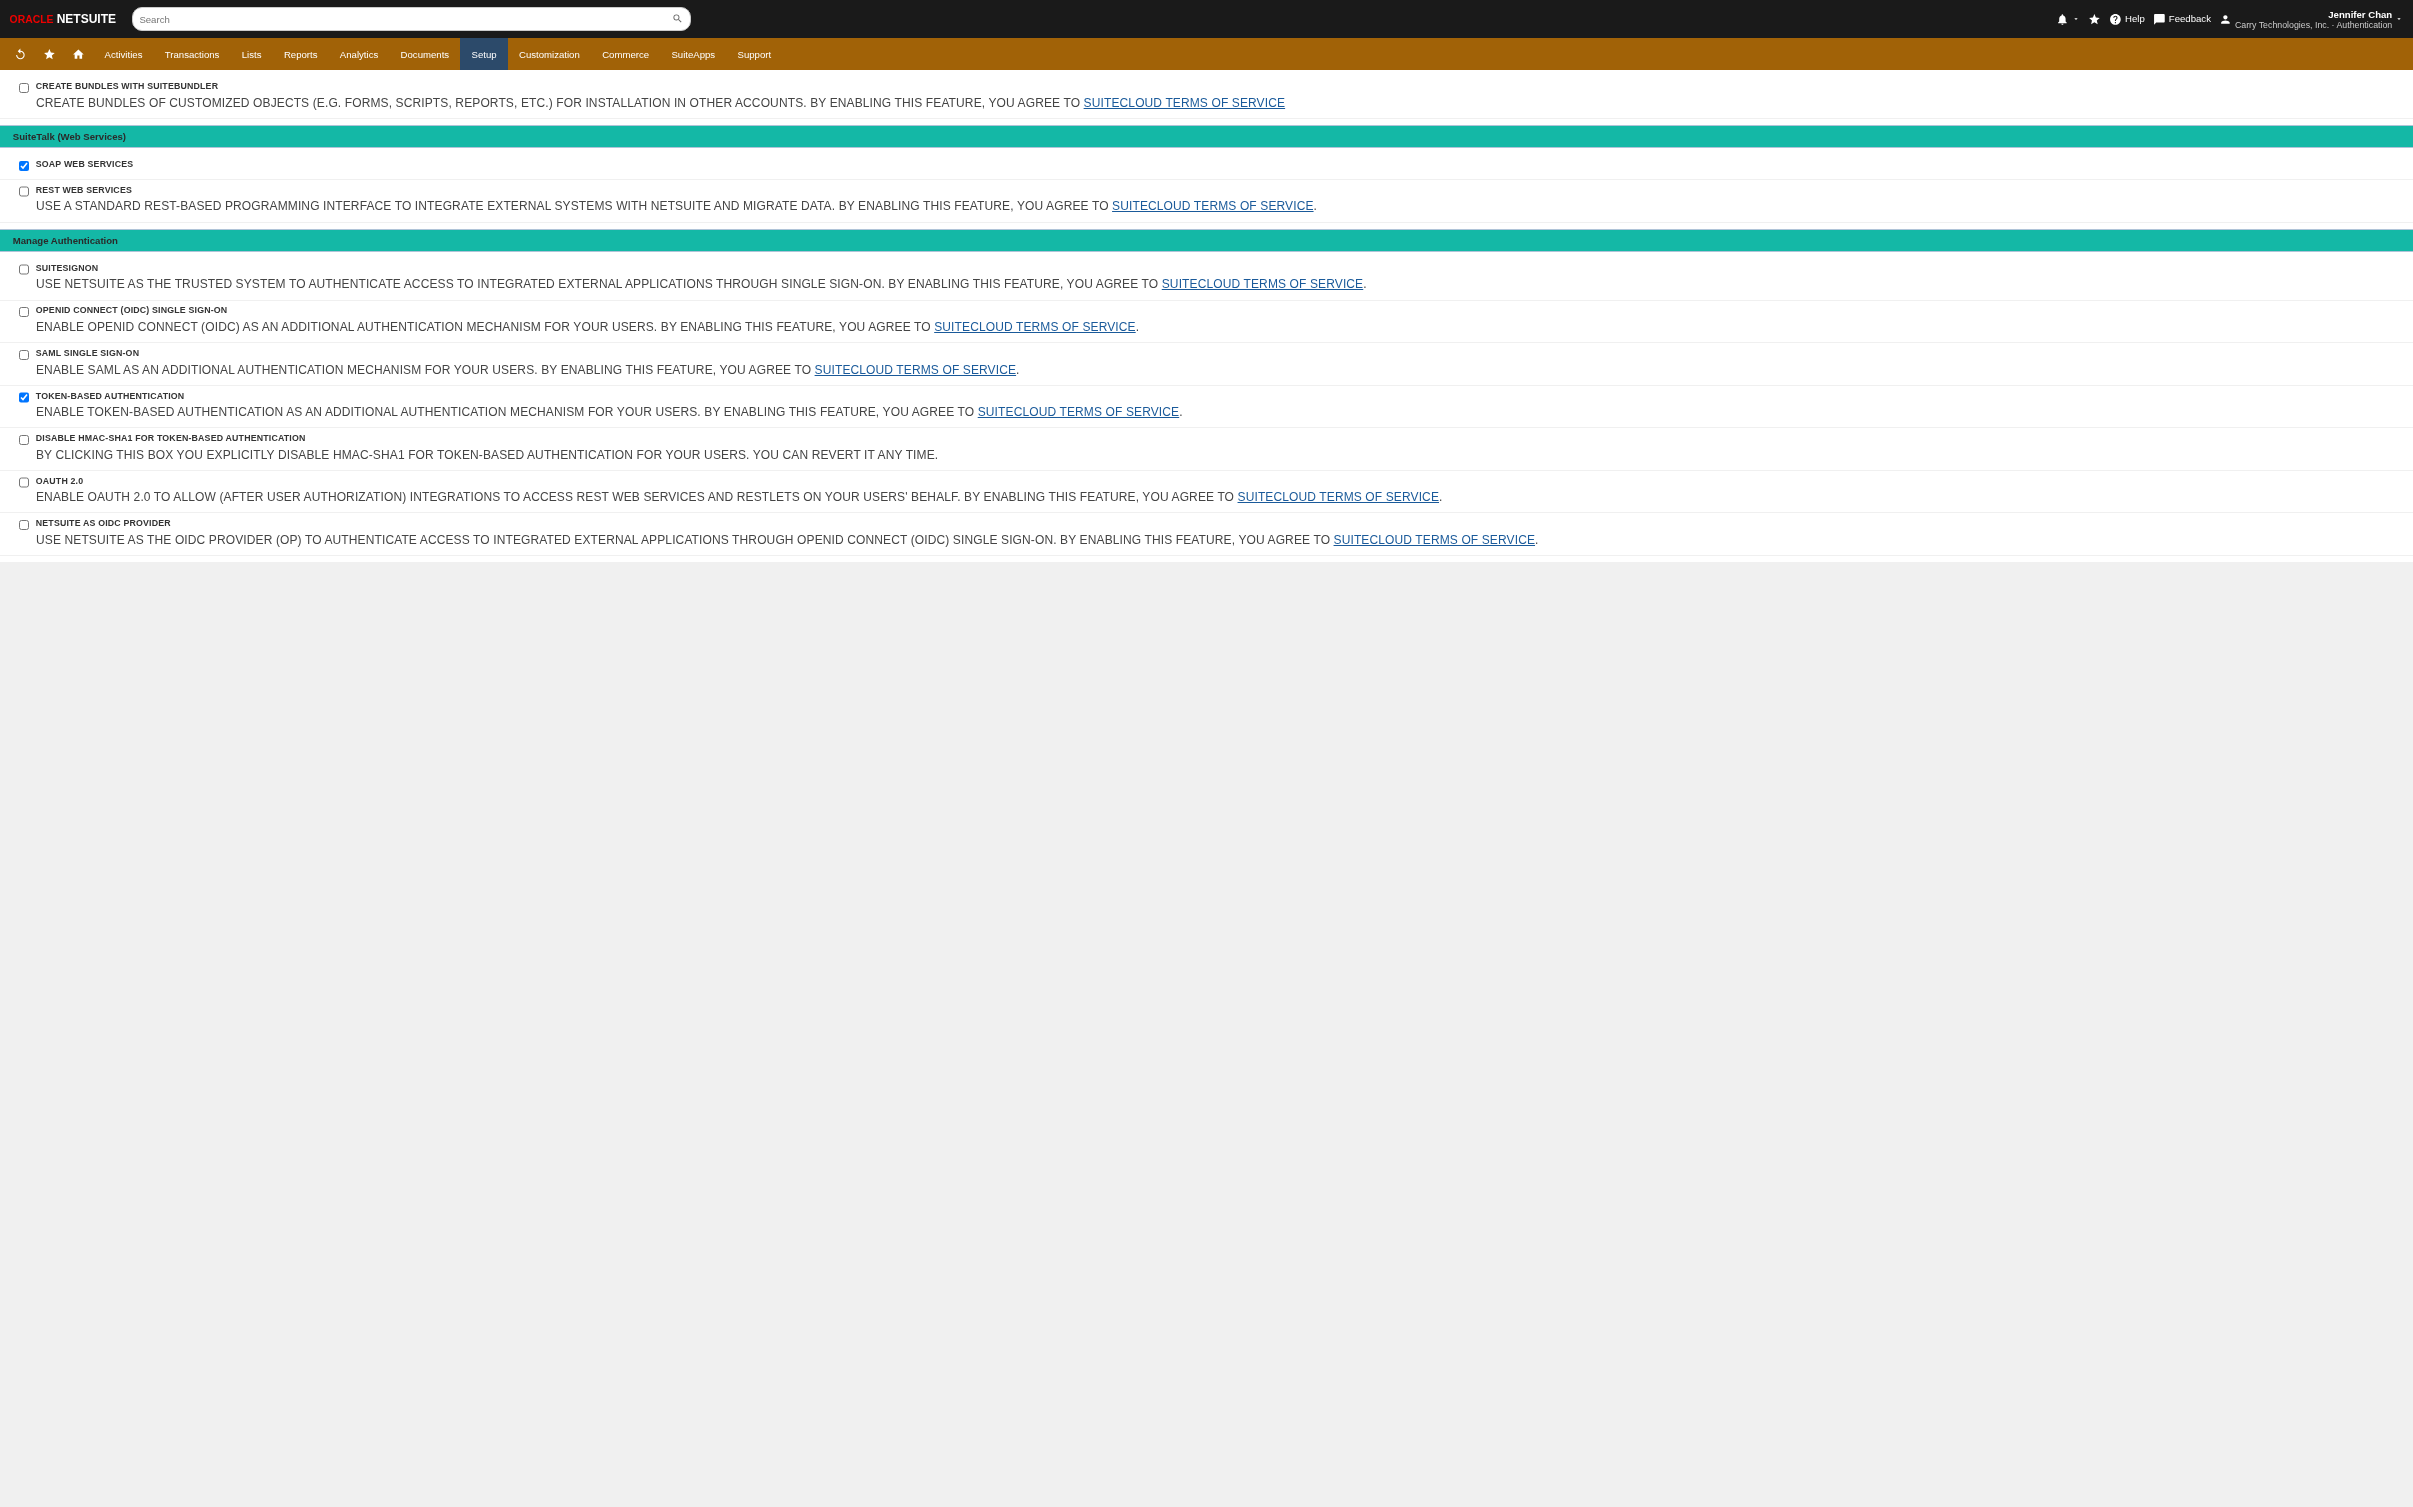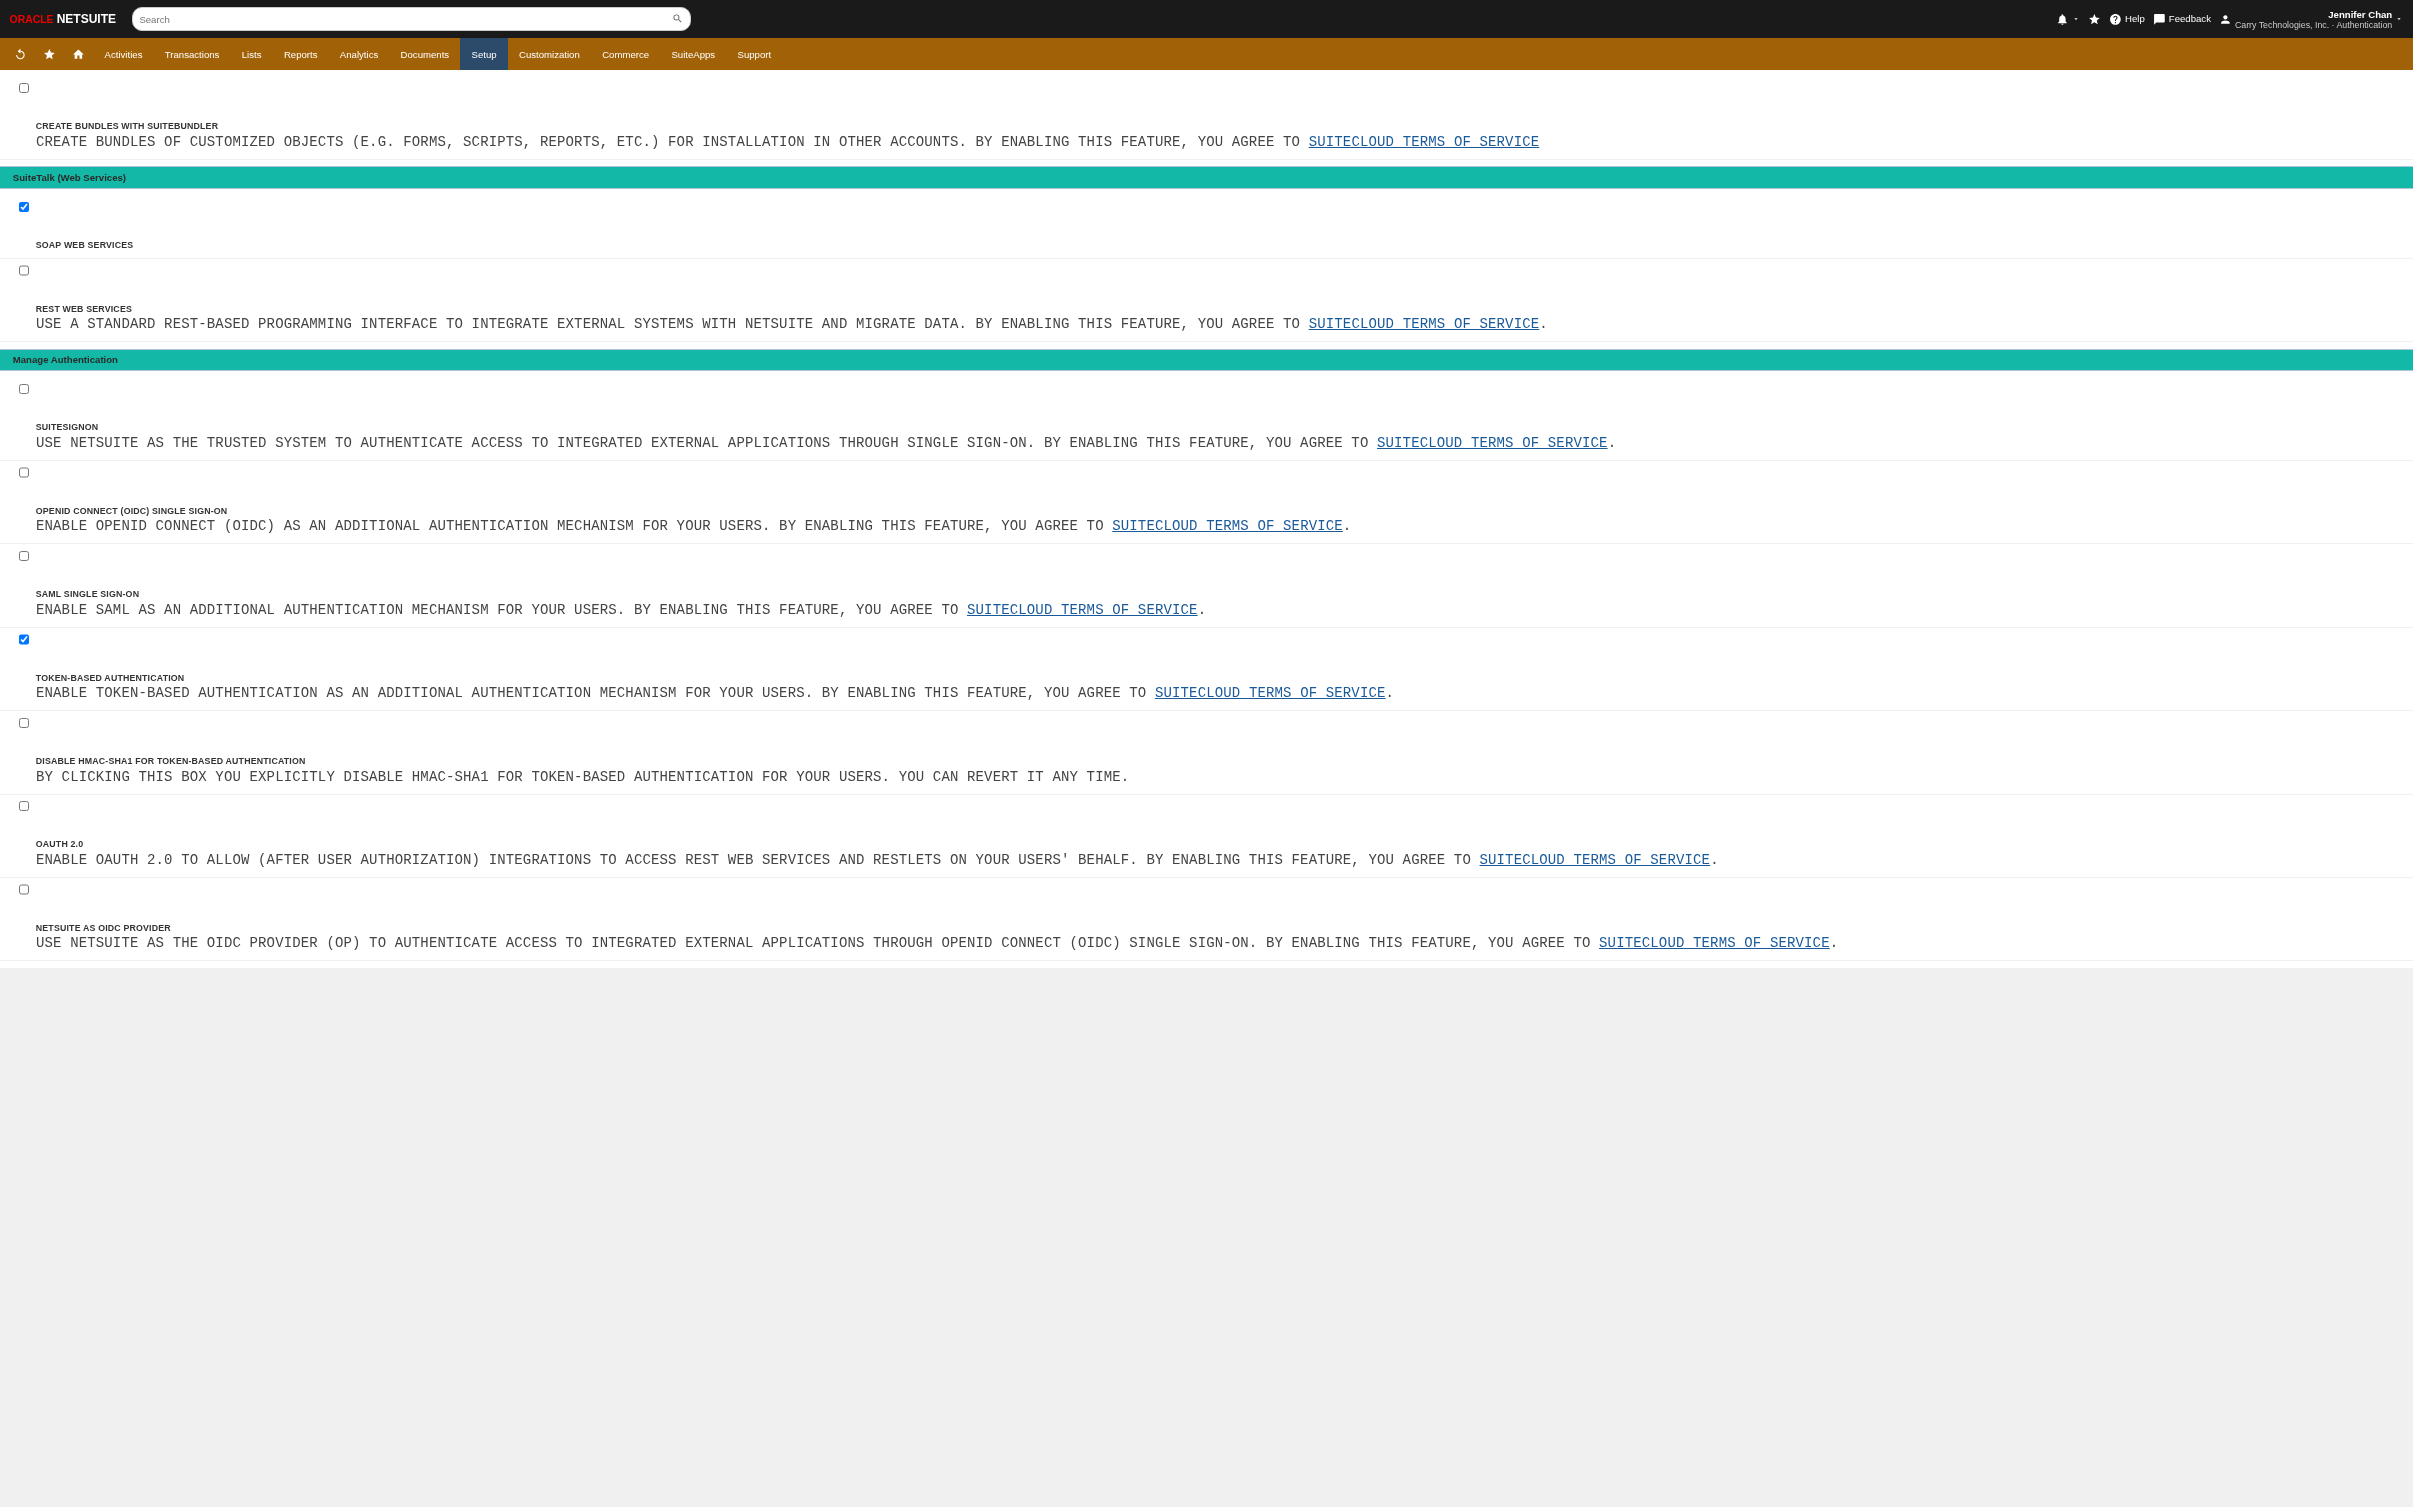--- a/index.html
+++ b/index.html
@@ -131,30 +131,28 @@
       width: 10.4px;
       height: 10.4px;
       flex-shrink: 0;
     }
     .feature-label {
       font-size: 8.8px;
       font-weight: bold;
       color: #333;
       text-transform: uppercase;
       letter-spacing: 0.02em;
-      margin-top: 40px;
     }
     .feature-desc {
-      font-size: 14px;
+      font-size: 12px;
       color: #444;
       line-height: 1.4;
       padding-left: 17px;
       text-transform: uppercase;
       letter-spacing: 0.01em;
-      font-family: Liberation Mono, monospace;
     }
     .feature-desc a, .link-text {
       color: #1a5a9a;
       text-decoration: underline;
       cursor: pointer;
     }
 
     .page-wrapper {
       overflow-y: auto;
       height: calc(100vh - 70px);

